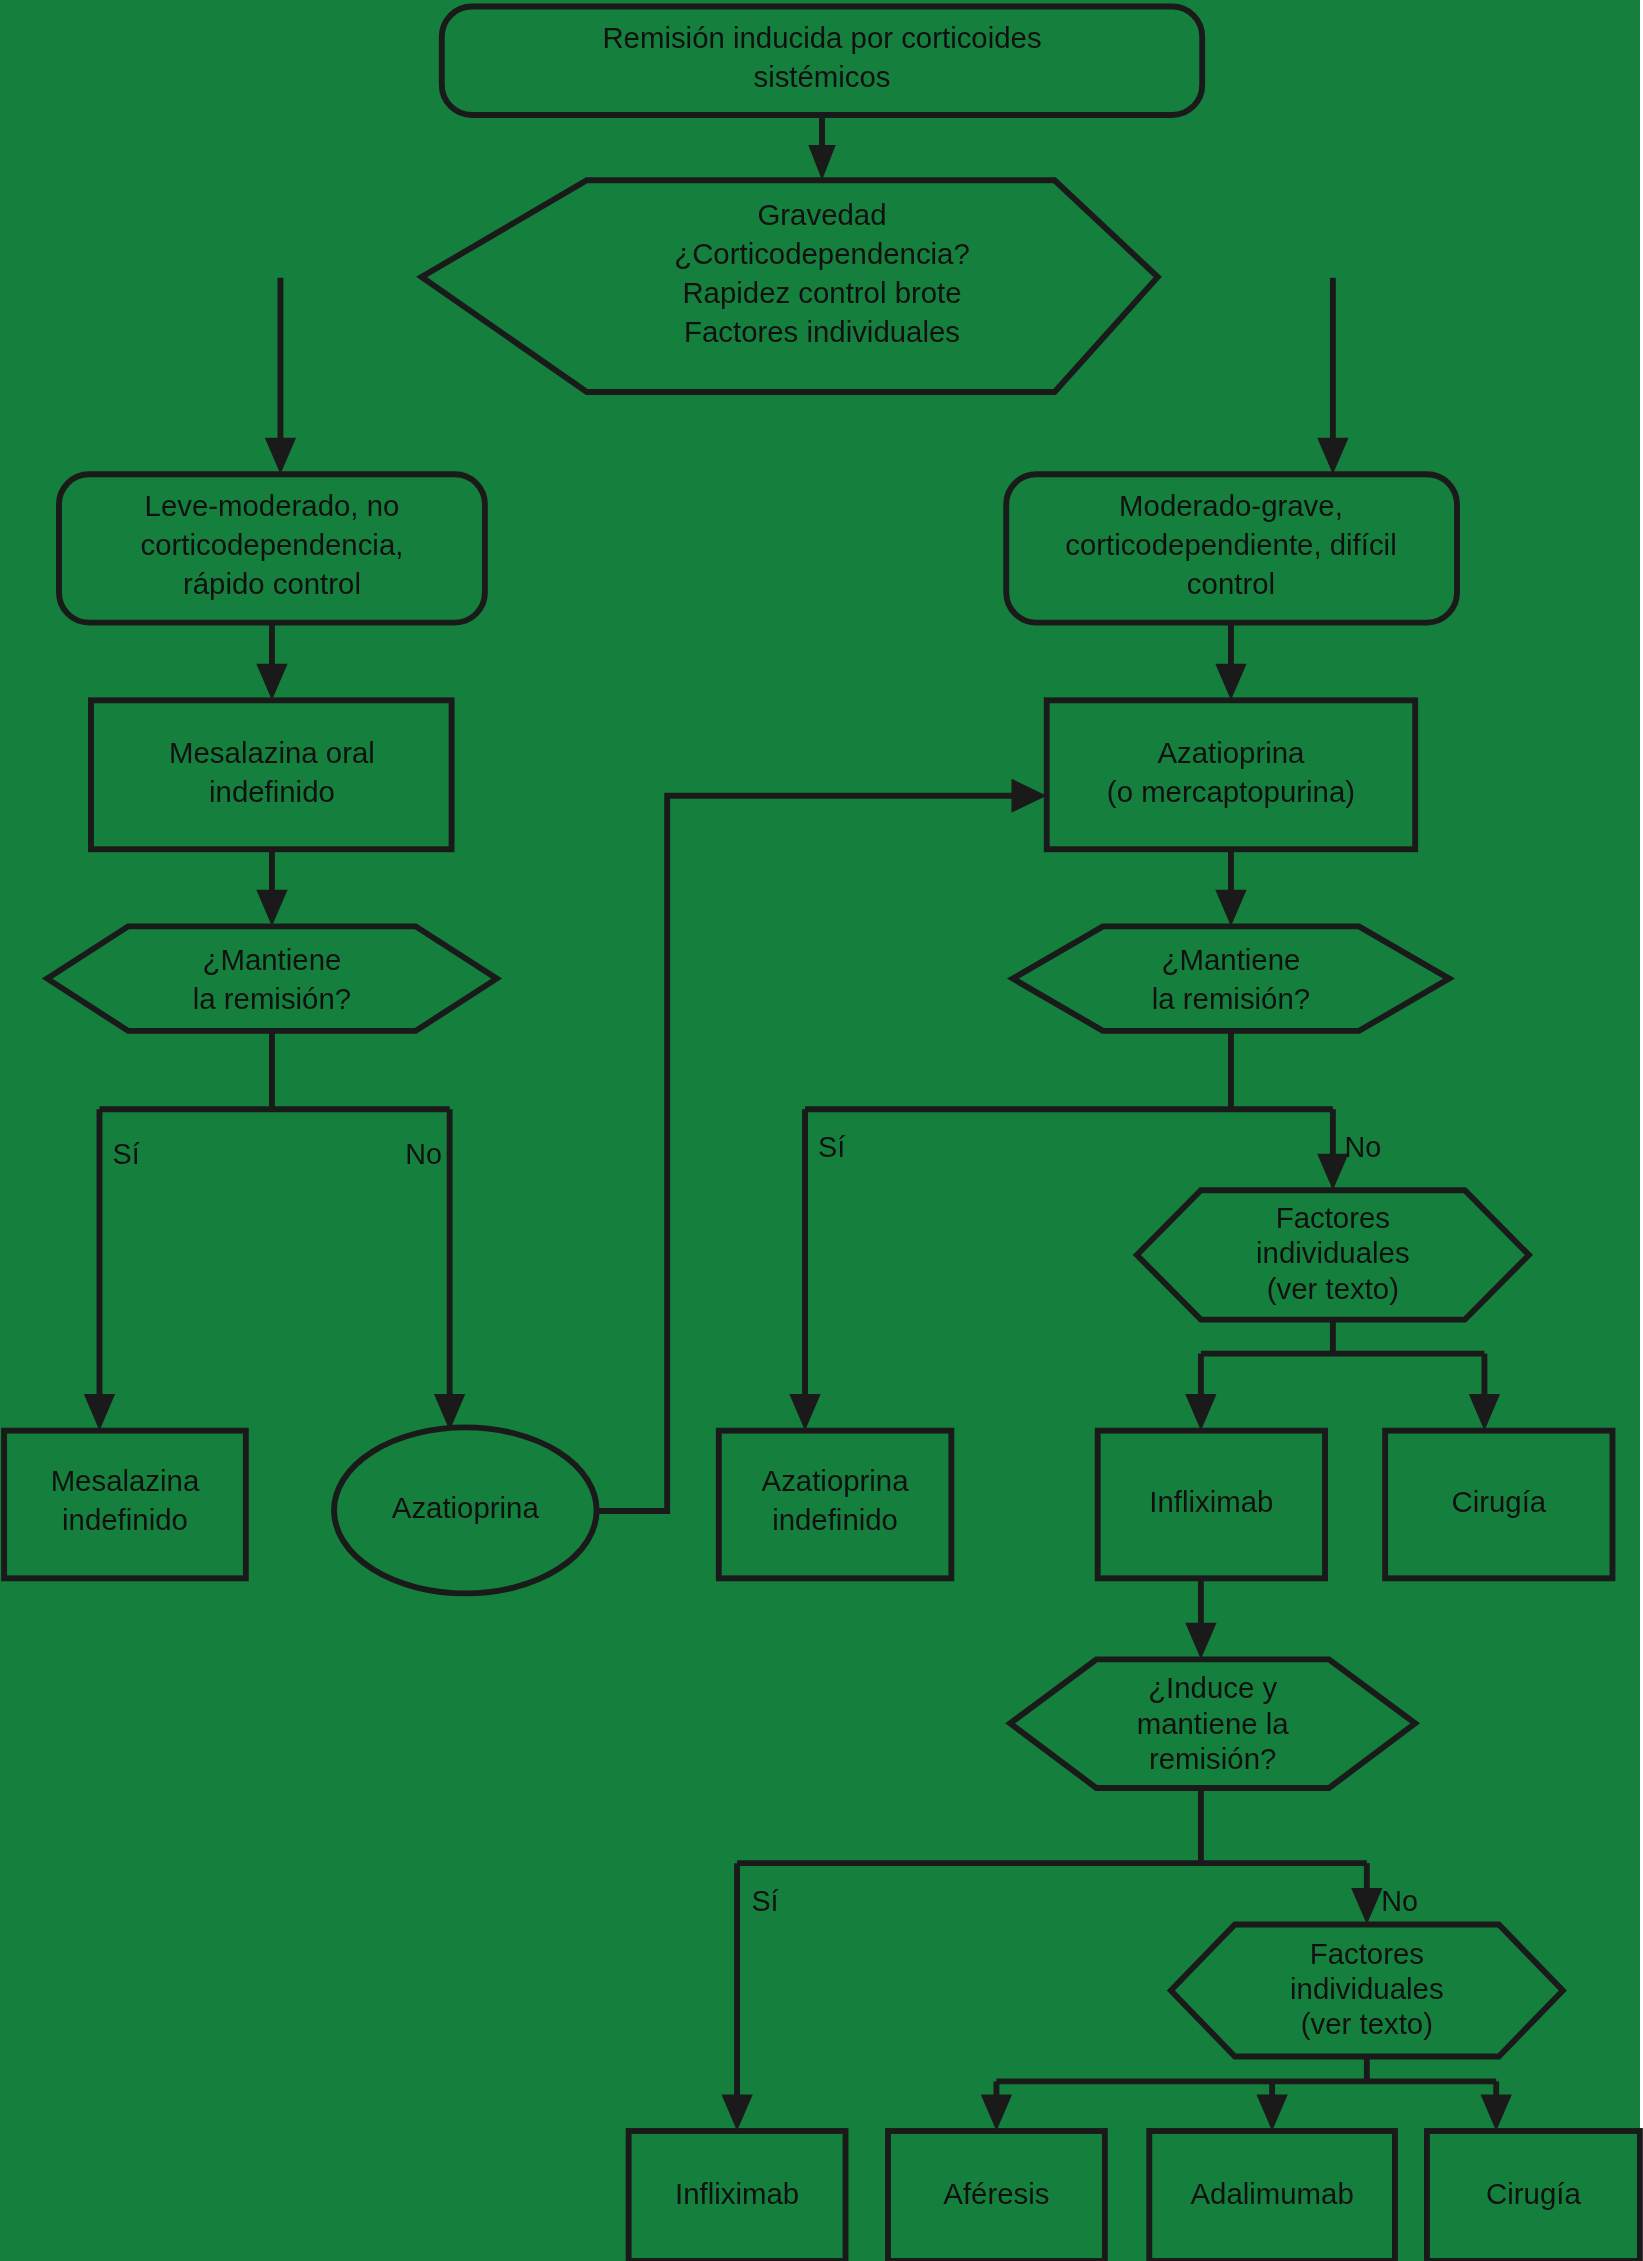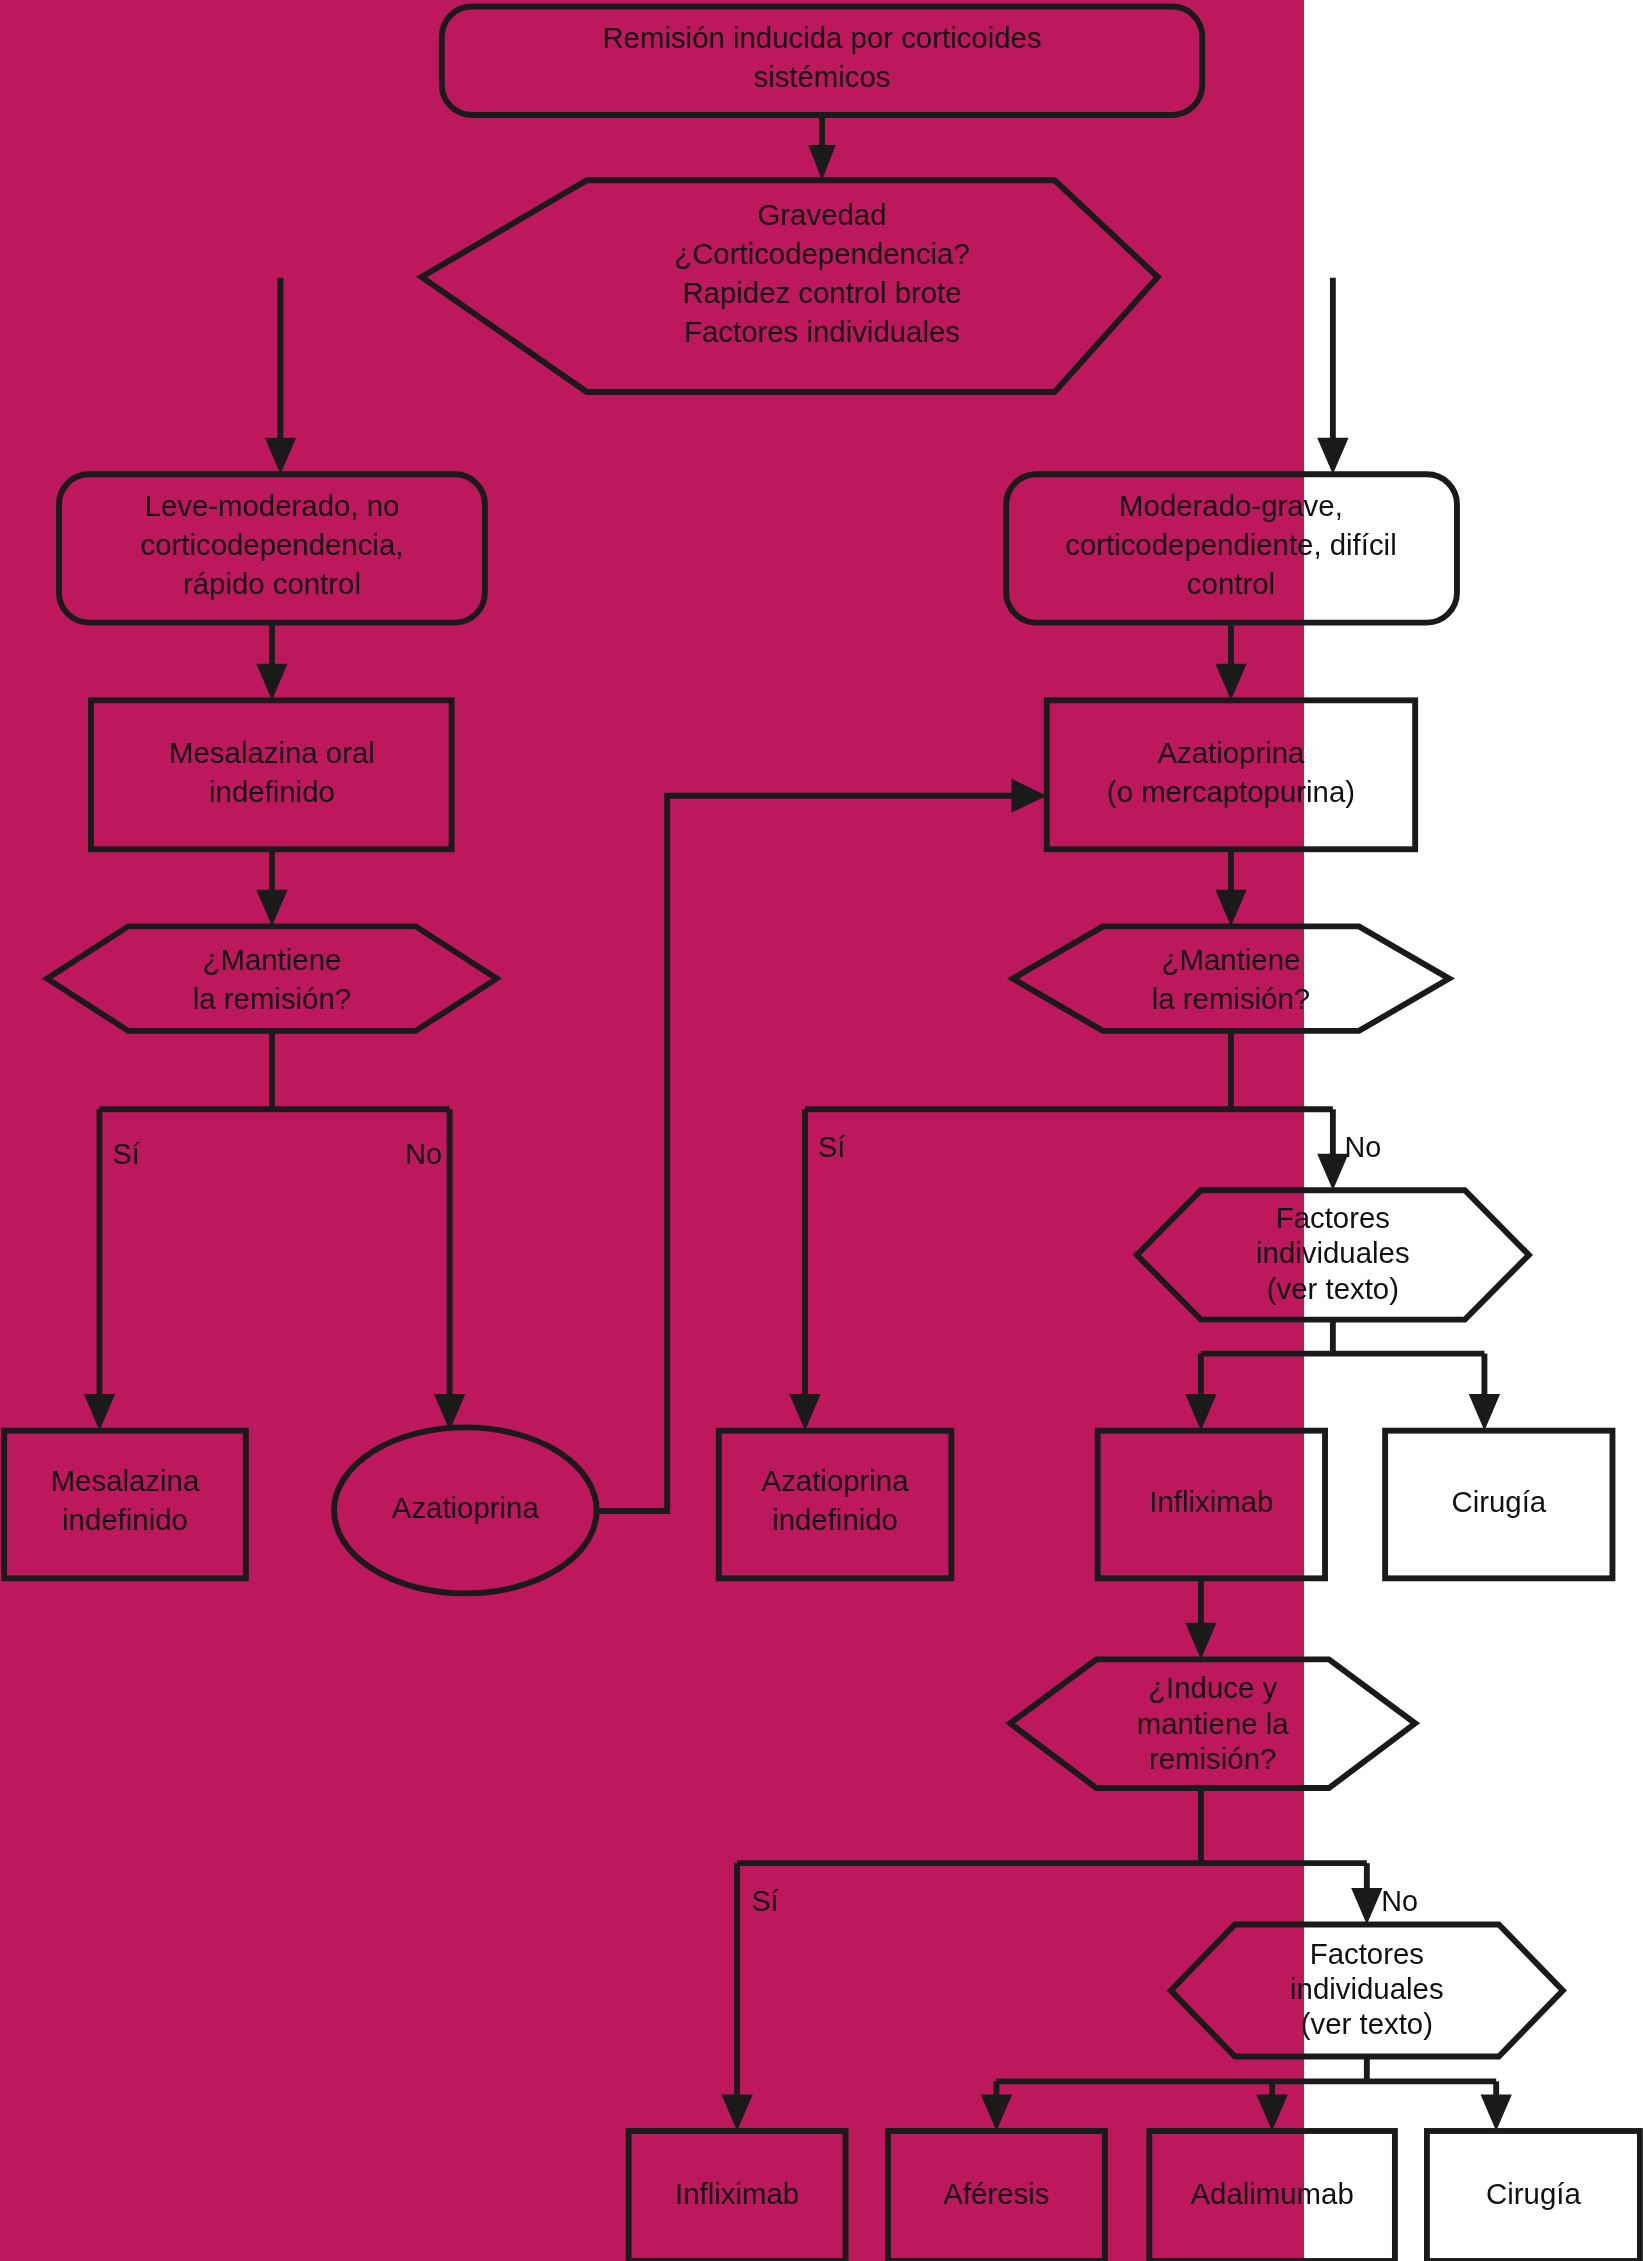--- a/index.html
+++ b/index.html
@@ -1,20 +1,20 @@
 <!DOCTYPE html>
 <html style="font-size:10.5px"><head>
 <meta charset="utf-8">
 <style>
   html,body{margin:0;padding:0;background:#ffffff;}
   #stage{
     position:relative;
-    width:1304px;
+    width:1640px;
     height:2261px;
-    background:#be185d;
+    background:#15803d;
     font-family:"Liberation Sans", sans-serif;
   }
   svg{display:block;}
   .shape-fill{fill:#ffffff;}
   .shape-fill-shaded{fill:#e6e9e9;}
   .stroke{stroke:#1a1a1a;stroke-width:9;fill:none;}
   .conn{stroke:#1a1a1a;stroke-width:9;fill:none;stroke-linecap:butt;}
   .arrowhead{fill:#1a1a1a;}
   text{
     font-family:"Liberation Sans", sans-serif;

